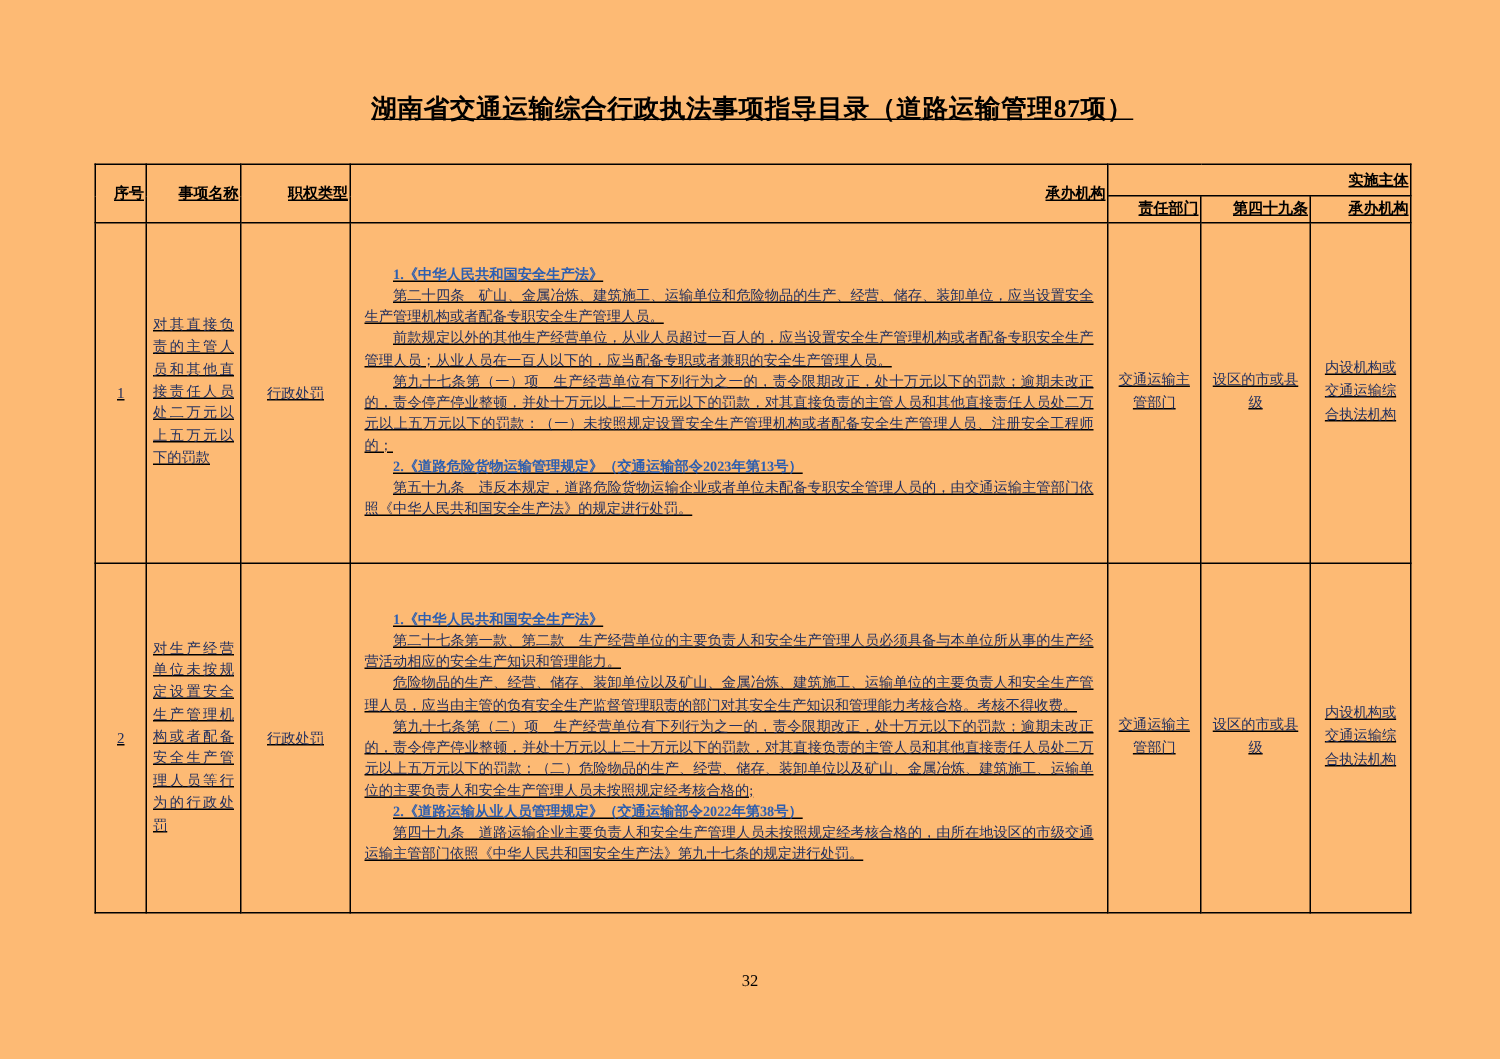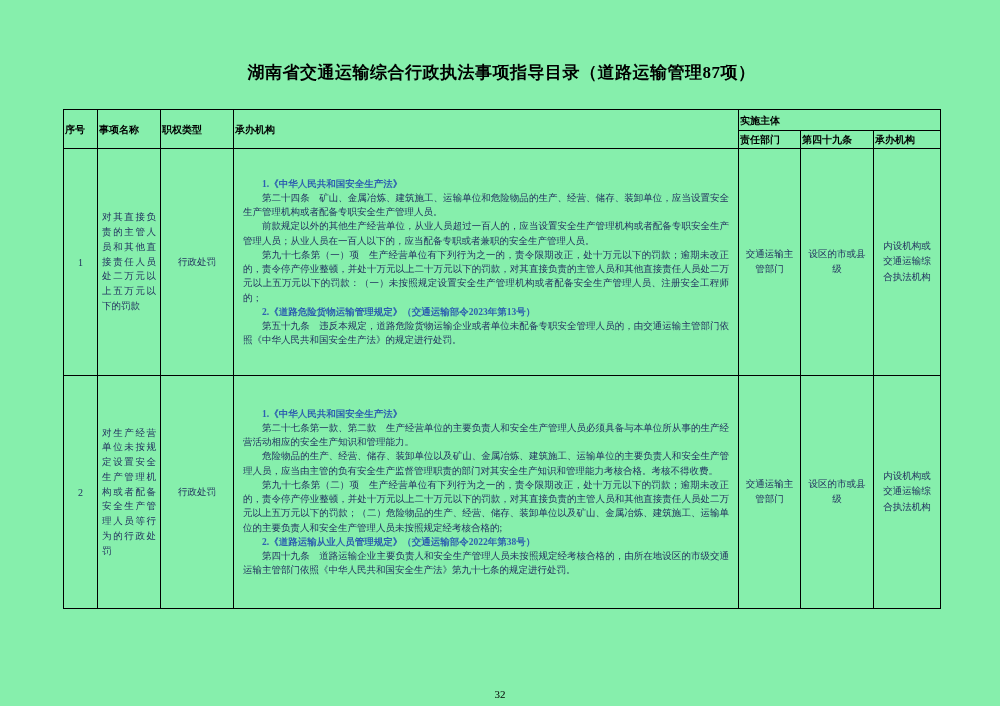--- a/index.html
+++ b/index.html
@@ -2,24 +2,25 @@
 <html style="--heading-blue: #2e5fb0; --body-navy: #22305f;"><head>
 <meta charset="utf-8">
 <style>
   * { margin: 0; padding: 0; box-sizing: border-box; }
   html, body { background: #e9e9e9; }
   body { font-family: "Liberation Serif", "DejaVu Serif", serif; }
   .page {
     width: 1000px;
     height: 706px;
     margin: 0 auto;
-    background: #86efac;
+    background: #fdba74;
     position: relative;
     padding: 62px 33px 0 63px;
     overflow: hidden;
+    text-decoration: underline;
   }
   .doc-title {
     text-align: center;
     font-size: 17px;
     line-height: 22px;
     font-weight: bold;
     color: #000000;
     letter-spacing: 0.5px;
     margin-bottom: 25px;
     width: 877px;
@@ -31,21 +32,21 @@
   }
   table.main-table th,
   table.main-table td {
     border: 1px solid #000000;
     vertical-align: middle;
   }
   table.main-table th {
     font-size: 10px;
     font-weight: bold;
     color: #000000;
-    text-align: left;
+    text-align: right;
     padding: 2px 1px;
     line-height: 1.3;
   }
   thead tr.h1 th { height: 21px; }
   thead tr.h2 th { height: 18px; }
   td.c-index {
     text-align: center;
     font-size: 10px;
     color: var(--body-navy, #22305f);
   }
@@ -86,21 +87,20 @@
   tbody tr.row-1 > td { height: 227px; }
   tbody tr.row-2 > td { height: 233px; }
   .page-number {
     position: absolute;
     left: 0;
     right: 0;
     top: 648px;
     text-align: center;
     font-size: 11px;
     color: #000000;
-    margin-top: 40px;
   }
 </style>
 </head>
 <body>
 
 <div class="page">
 
   <h1 class="doc-title">湖南省交通运输综合行政执法事项指导目录（道路运输管理87项）</h1>
 
   <table class="main-table">

